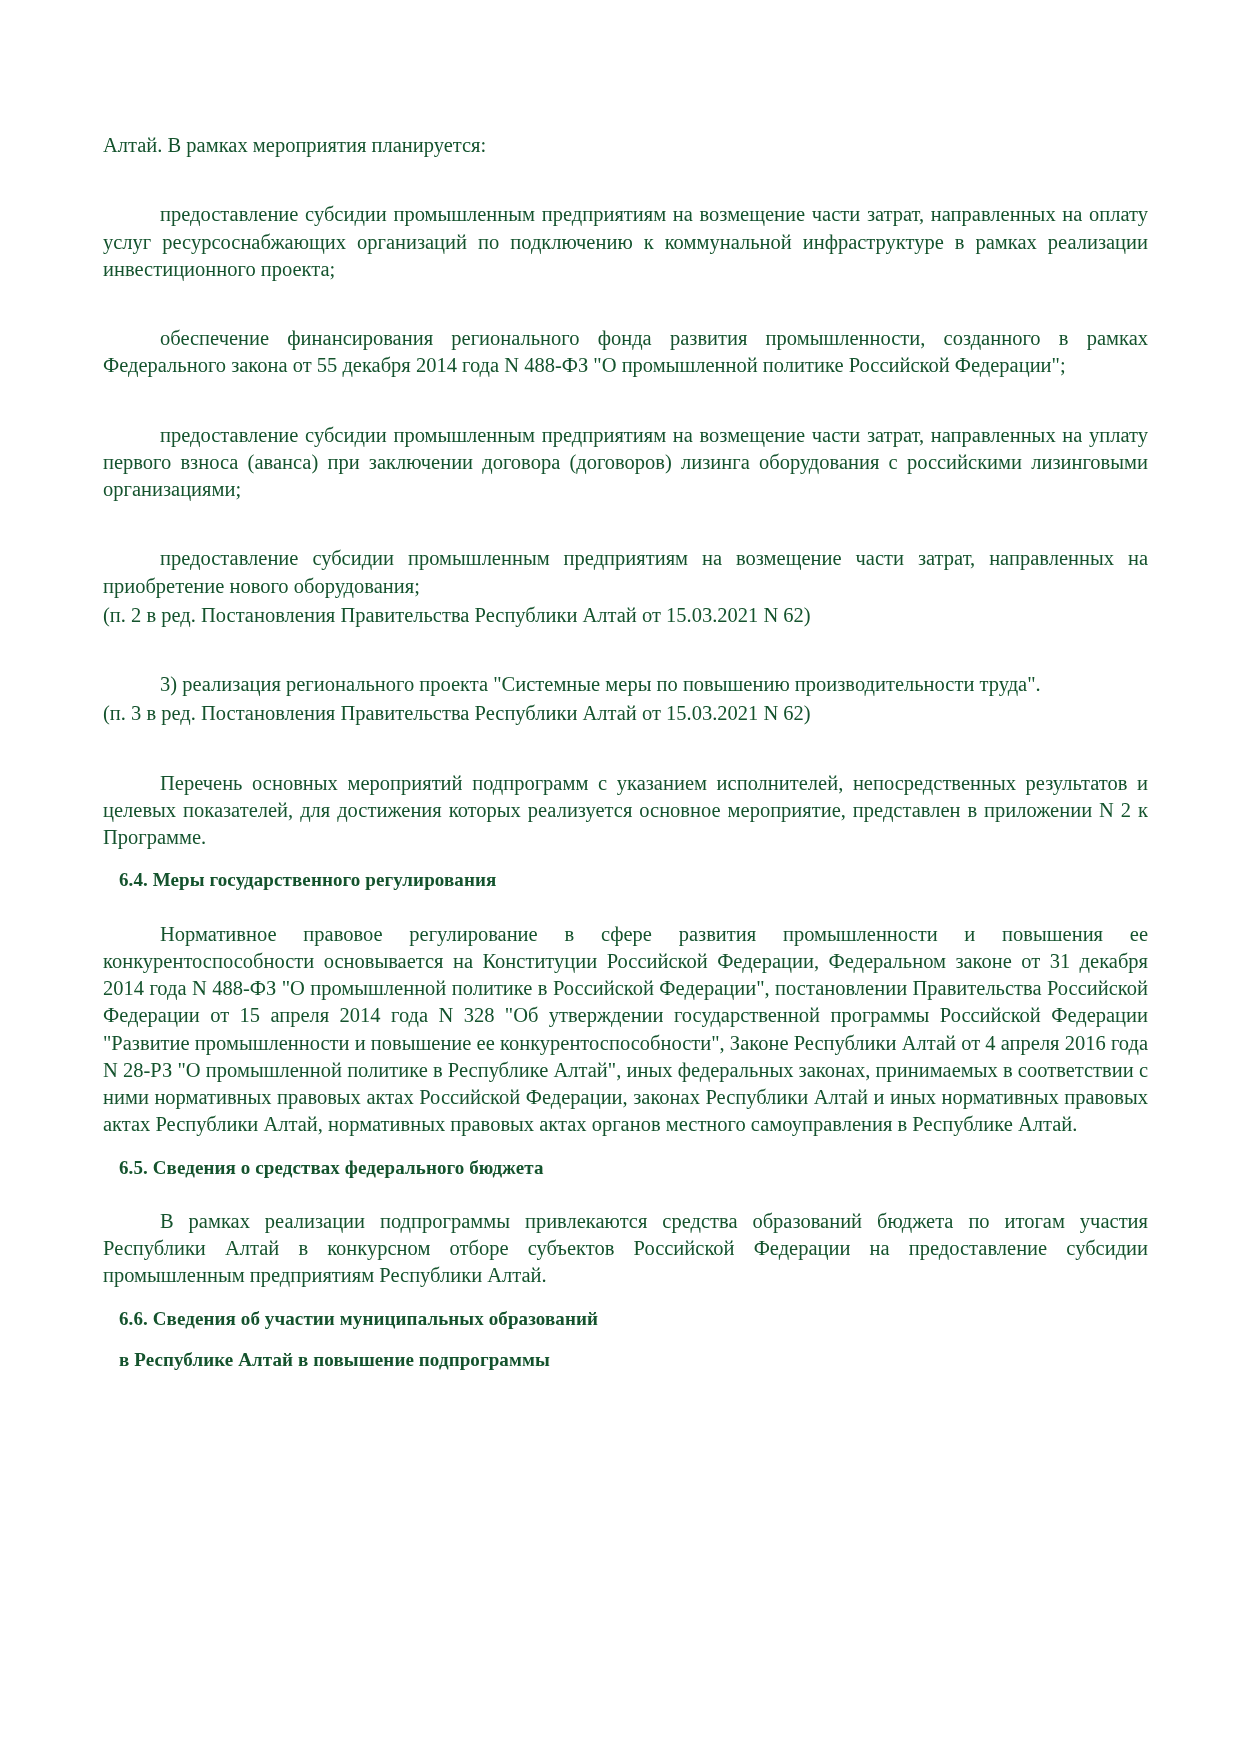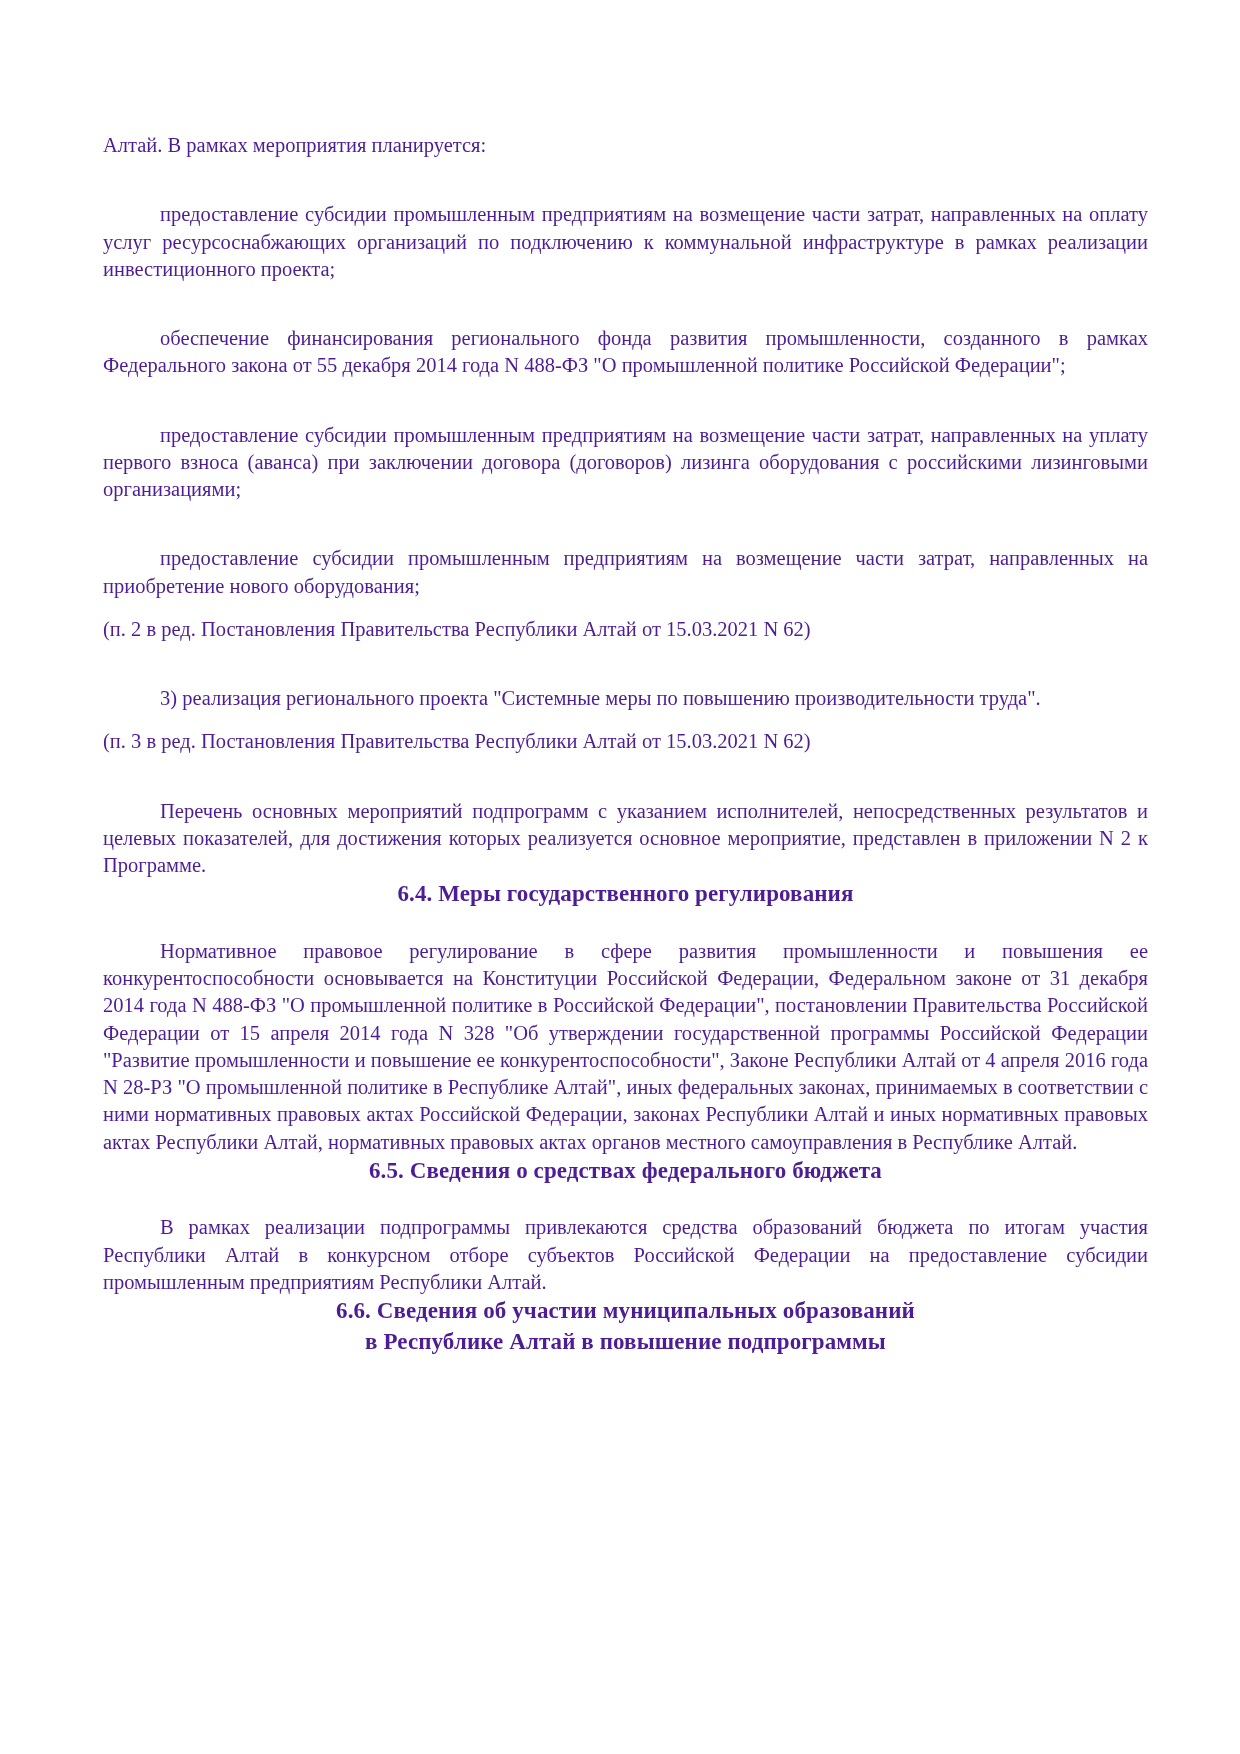--- a/index.html
+++ b/index.html
@@ -8,54 +8,53 @@
     background: #ffffff;
   }
   .page {
     position: relative;
     width: 1060px;
     height: 1754px;
     background: #ffffff;
     box-sizing: border-box;
     padding: 132px 92px 60px 103px;
     font-family: "Liberation Serif", "DejaVu Serif", serif;
-    color: #4c1d95;
+    color: #14532d;
     font-size: 20.5px;
     line-height: 1.33;
   }
   .doc-body {
     width: 1045px;
   }
   p {
     margin: 0;
     padding: 0;
     text-align: justify;
     text-justify: inter-word;
     -webkit-hyphens: none;
     hyphens: none;
   }
   .para {
     text-indent: 57px;
     margin-bottom: 0;
   }
   .gap-lg { margin-top: 42px; }
-  .gap-sm { margin-top: 16px; }
+  .gap-sm { margin-top: 2px; }
   .flush {
     text-indent: 0;
     text-align: left;
   }
   .no-justify {
     text-align: left;
   }
   h2.section-heading {
-    margin: 0;
+    margin: 16px;
     padding: 0;
-    font-size: 23px;
+    font-size: 19px;
     font-weight: bold;
-    text-align: center;
     line-height: 1.33;
     letter-spacing: 0.1px;
   }
   .heading-block-1 { margin-top: 40px; }
   .heading-block-2 { margin-top: 42px; }
   .heading-block-3 { margin-top: 46px; }
   .after-heading { margin-top: 28px; }
 </style>
 </head>
 <body>

